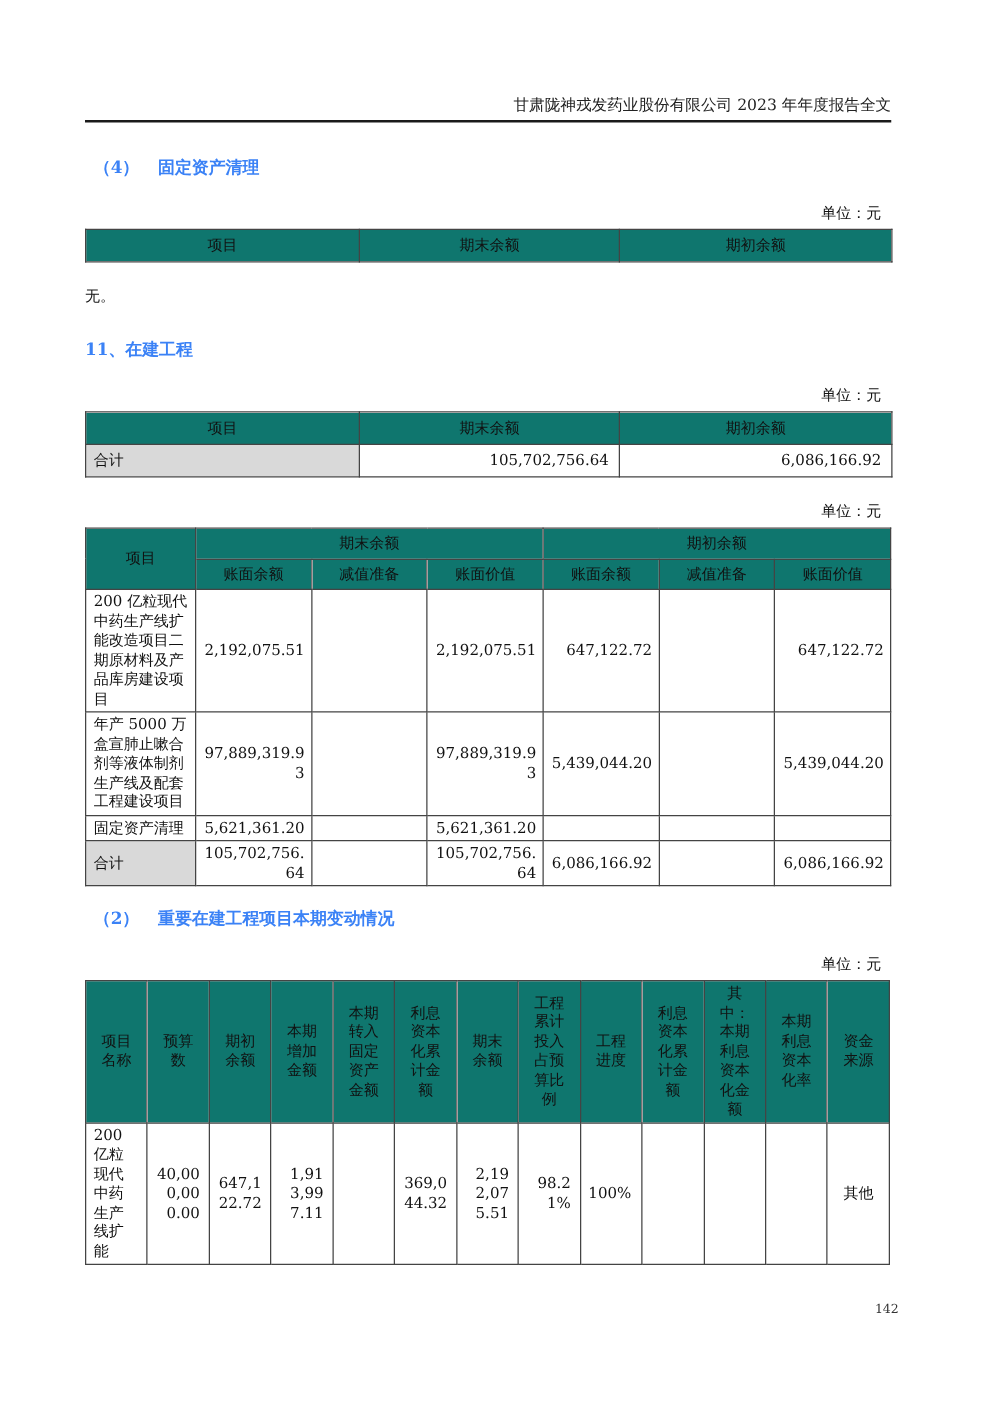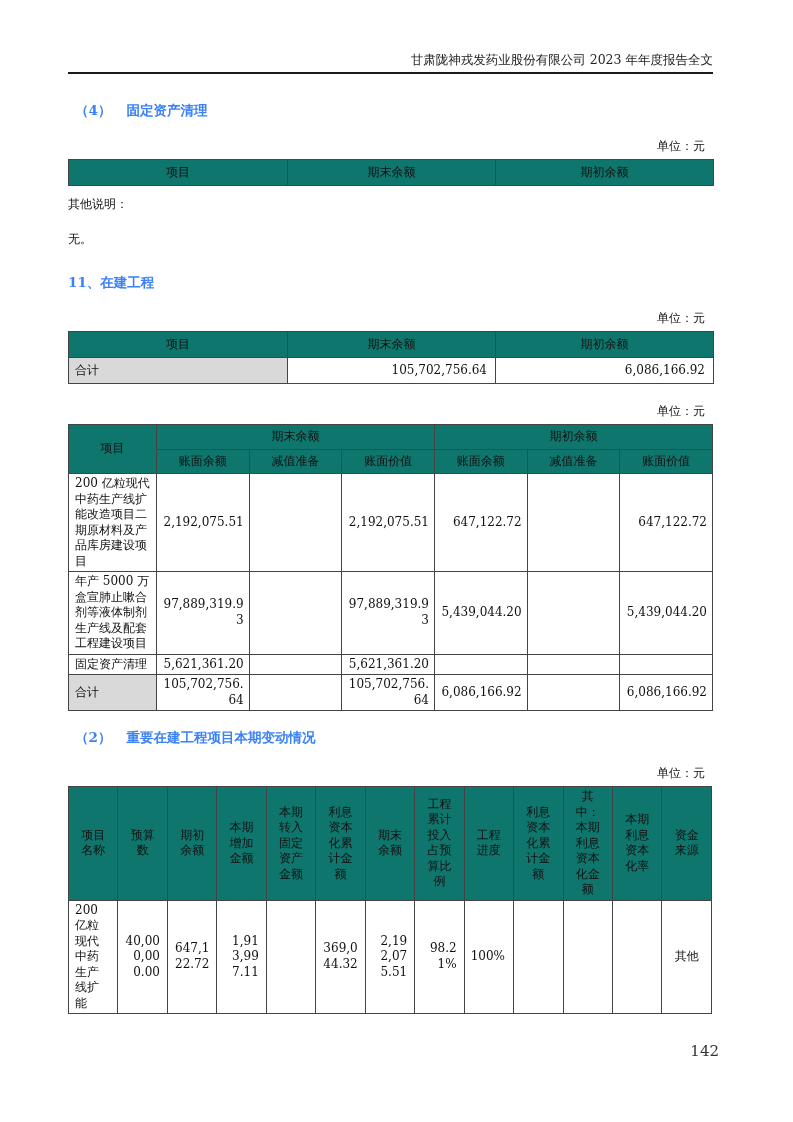--- a/index.html
+++ b/index.html
@@ -1,21 +1,21 @@
 <!DOCTYPE html>
 <html><head>
 <meta charset="utf-8">
 <style>
   html,body { margin:0; padding:0; }
   body {
     width:793px; height:1122px; position:relative; background:#ffffff;
     font-family:"DejaVu Serif", serif; color:#111111;
     -webkit-font-smoothing:antialiased;
   }
-  .content { margin-left:68px; width:645px; }
+  .content { margin-left:68px; width:645px;margin-top:24px; }
 
   .page-header-text { padding-top:52px; text-align:right; font-size:12.5px; line-height:16px; color:#222; }
   .header-rule { border-bottom:2px solid #1a1a1a; margin-top:4px; }
 
   .heading { font-size:13.5px; font-weight:bold; margin:0; color:#3b82f6; line-height:18px; }
   .heading .h-num { margin-right:15px; }
   .heading.indent { margin-left:7px; }
   .h4  { margin-top:27px; }
   .h11 { margin-top:26px; }
   .h1x { margin-top:13px; }
@@ -35,21 +35,21 @@
 
   table.tbl-d { width:644px; }
   .tbl-d th { line-height:15.5px; padding:2px 7px; }
   .tbl-d td { line-height:15.5px; padding:2px 7px; }
   .tbl-d td:nth-child(9)  { text-align:center; padding-left:5px; }
   .tbl-d td:nth-child(13) { text-align:center; }
 
   .para { font-size:12px; margin:11px 0 0 0; line-height:15px; }
   .para-2 { margin-top:20px; }
 
-  .page-num { position:absolute; top:1042px; right:74px; font-size:15px; color:#333;margin-left:20px; }
+  .page-num { position:absolute; top:1042px; right:74px; font-size:10px; color:#333;margin-left:20px; }
 </style>
 </head>
 <body>
 
 <div class="content">
 
   <div>
     <div class="page-header-text">甘肃陇神戎发药业股份有限公司 2023 年年度报告全文</div>
     <div class="header-rule"></div>
   </div>
@@ -67,21 +67,20 @@
   <thead>
         <tr>
           <th>项目</th>
           <th>期末余额</th>
           <th>期初余额</th>
         </tr>
       </thead>
       <tbody></tbody>
     </table>
 
-  <p class="para">其他说明：</p>
   <p class="para para-2">无。</p>
 
   <h2 class="heading h11"><span>11、在建工程</span></h2>
 
   <div class="unit">单位：元</div>
 
   <table class="tbl">
     <colgroup>
         <col style="width:219px">
         <col style="width:208px">

